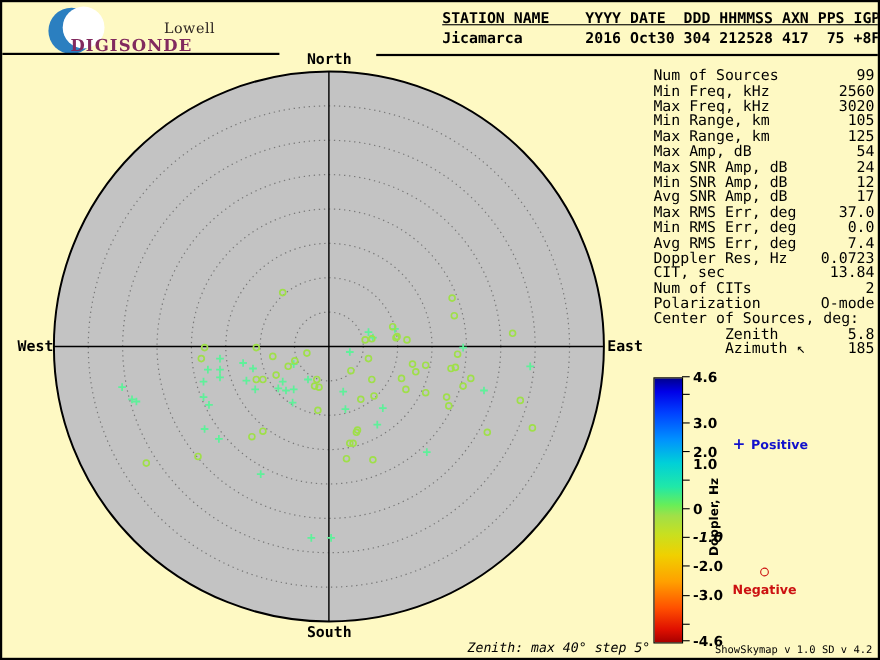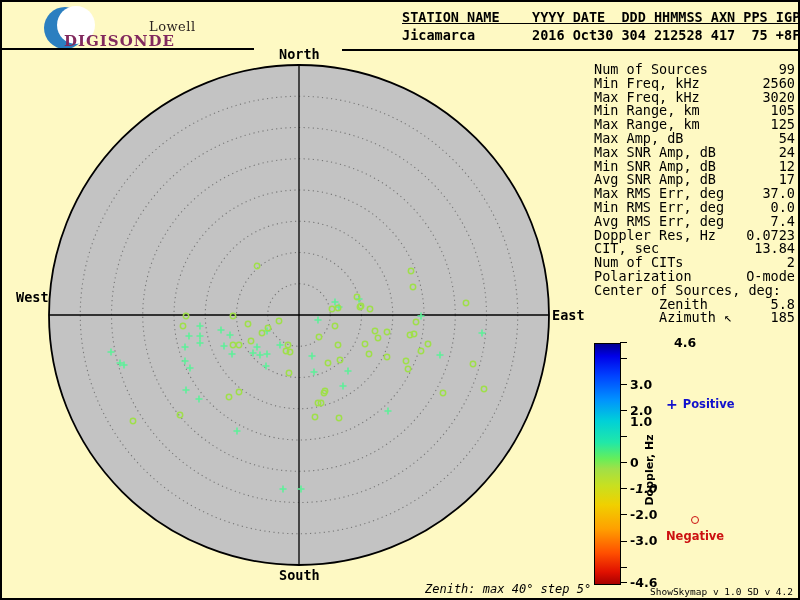--- a/index.html
+++ b/index.html
@@ -15,21 +15,21 @@
   .hline-header{left:340px;top:47px;width:458px;}
   
   .logo{position:absolute;left:38px;top:3px;width:210px;height:44px;}
   .logo-lowell{position:absolute;left:109px;top:14px;font:13px "DejaVu Serif",serif;color:#2b2320;letter-spacing:.5px;}
   .logo-digisonde{position:absolute;left:24px;top:27px;font:bold 15px "DejaVu Serif",serif;color:#822a5e;letter-spacing:1px;}
   .crescent{position:absolute;left:0;top:0;}
   
   .compass{position:absolute;font:bold 13.5px "DejaVu Sans Mono",monospace;}
   .north{left:277px;top:44px;}
   .south{left:277px;top:565px;}
-  .west{left:14px;top:287px;}
+  .west{left:14px;top:305px;}
   .east{left:550px;top:305px;}
   
   .stats{position:absolute;left:592px;top:61px;width:201px;font:13.5px "DejaVu Sans Mono",monospace;}
   .srow{display:flex;justify-content:space-between;height:13.8px;line-height:13.8px;white-space:pre;}
   .srow.indent .slabel{padding-left:65px;}
   
   .cbar{position:absolute;left:592px;top:341px;width:25px;height:240px;border:1px solid #000;
         background:linear-gradient(to bottom,
           #00008f 0%,#0000e8 5%,#0040ff 13%,#0090ff 23%,#00d0d8 32%,#20e8a8 41%,
           #68ee58 48%,#a0e048 52%,#c8e020 59%,#f0d000 67%,#ffa000 77%,#ff5000 87%,
@@ -204,21 +204,21 @@
       <div class="srow"><span class="slabel">Num of CITs</span><span class="sval">2</span></div>
       <div class="srow"><span class="slabel">Polarization</span><span class="sval">O-mode</span></div>
       <div class="srow"><span class="slabel">Center of Sources, deg:</span><span class="sval"></span></div>
       <div class="srow indent"><span class="slabel">Zenith</span><span class="sval">5.8</span></div>
       <div class="srow indent"><span class="slabel">Azimuth ↖</span><span class="sval">185</span></div>
     </div>
 
   <div class="cbar"></div>
   <div id="colorbar-ticks">
       <div class="cb-tick" style="top: 340.25px;"></div>
-      <div class="cb-label" style="top: 333px; margin-left: 44px;">4.6</div>
+      <div class="cb-label" style="top: 333px;">4.6</div>
       <div class="cb-tick" style="top: 355.902px;"></div>
       <div class="cb-tick" style="top: 381.989px;"></div>
       <div class="cb-label" style="top: 374.739px;">3.0</div>
       <div class="cb-tick" style="top: 408.076px;"></div>
       <div class="cb-label" style="top: 400.826px;">2.0</div>
       <div class="cb-tick" style="top: 434.163px;"></div>
       <div class="cb-label" style="top: 412px;">1.0</div>
       <div class="cb-tick" style="top: 460.25px;"></div>
       <div class="cb-label" style="top: 453px;">0</div>
       <div class="cb-tick" style="top: 486.337px;"></div>

